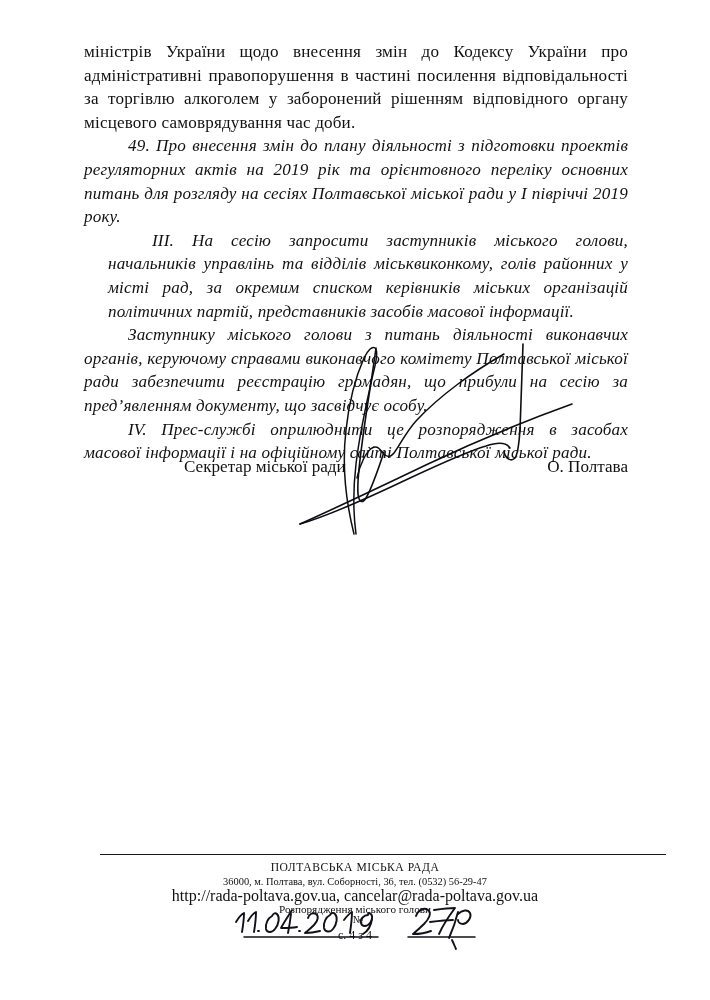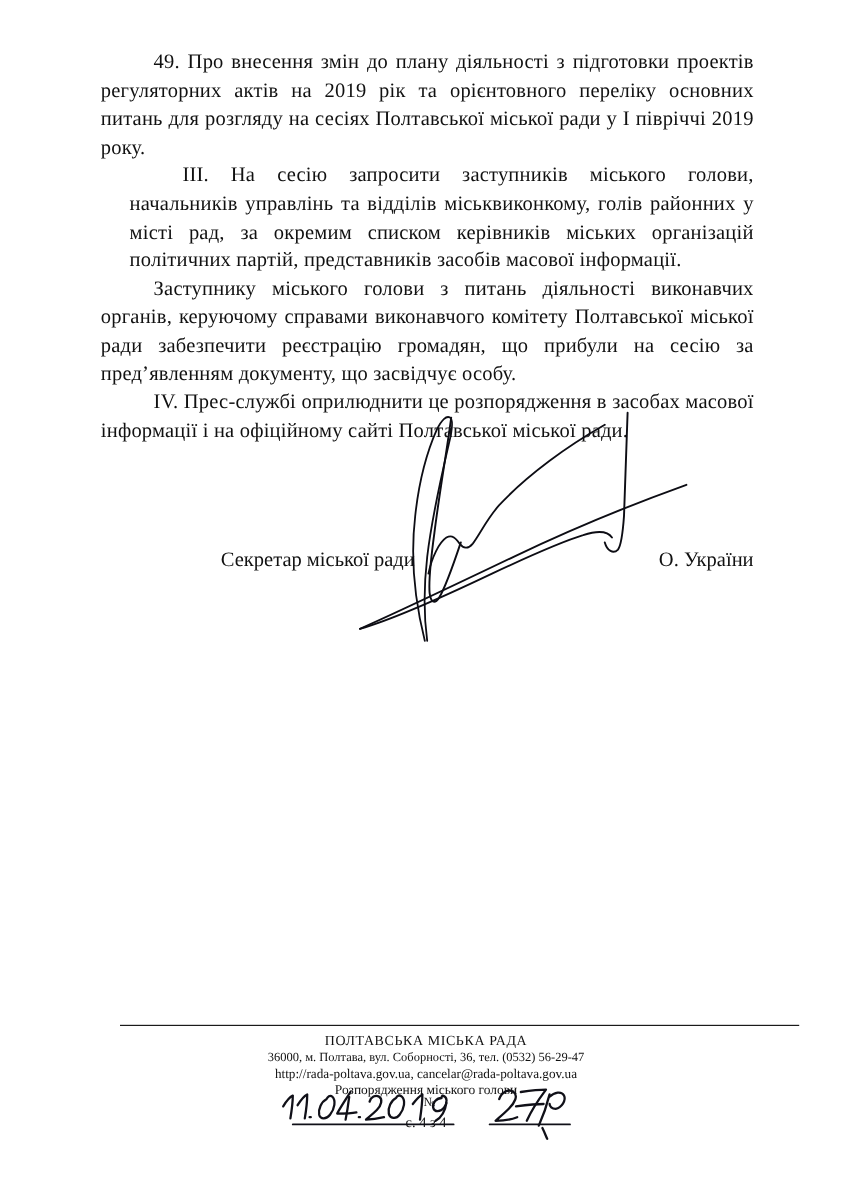--- a/index.html
+++ b/index.html
@@ -34,20 +34,21 @@
     text-align: justify;
     text-justify: inter-word;
     hyphens: none;
     letter-spacing: 0.01em;
   }
   .para.indent {
     text-indent: 44px;
   }
   .para + .para {
     margin-top: 0;
+    font-style: italic;
   }
   .gap-before {
     margin-top: 21px;
   }
   .gap-before-lg {
     margin-top: 24px;
     margin-left: 24px;
   }
 
   
@@ -125,21 +126,21 @@
     line-height: 15px;
     white-space: nowrap;
   }
   .footer-addr {
     font-size: 10.4px;
     line-height: 13.5px;
     white-space: nowrap;
     text-align: center;
   }
   .footer-web {
-    font-size: 11px;
+    font-size: 16px;
     line-height: 13.5px;
     white-space: nowrap;
   }
   .footer-kind {
     font-size: 11.2px;
     line-height: 14px;
     white-space: nowrap;
     margin-top: 0px;
   }
   .footer-pageno {
@@ -190,33 +191,34 @@
     line-height: 12px;
   }
 </style>
 </head>
 <body>
 
 <div id="page">
 
   <div class="doc-body">
 
+    <p class="para">міністрів України щодо внесення змін до Кодексу України про адміністративні правопорушення в частині посилення відповідальності за торгівлю алкоголем у заборонений рішенням відповідного органу місцевого самоврядування час доби.</p>
 
     <p class="para indent">49. Про внесення змін до плану діяльності з підготовки проектів регуляторних актів на 2019 рік та орієнтовного переліку основних питань для розгляду на сесіях Полтавської міської ради у I півріччі 2019 року.</p>
 
     <p class="para indent gap-before-lg">III. На сесію запросити заступників міського голови, начальників управлінь та відділів міськвиконкому, голів районних у місті рад, за окремим списком керівників міських організацій політичних партій, представників засобів масової інформації.</p>
 
     <p class="para indent">Заступнику міського голови з питань діяльності виконавчих органів, керуючому справами виконавчого комітету Полтавської міської ради забезпечити реєстрацію громадян, що прибули на сесію за пред’явленням документу, що засвідчує особу.</p>
 
     <p class="para indent gap-before">IV. Прес-службі оприлюднити це розпорядження в засобах масової інформації і на офіційному сайті Полтавської міської ради.</p>
   </div>
 
   <div class="sig-row">
     <span class="sig-title">Секретар міської ради</span>
-    <span class="sig-name">О. України</span>
+    <span class="sig-name">О. Полтава</span>
   </div>
 
   <div class="signature-layer">
     <svg viewBox="0 0 300 185" preserveAspectRatio="none">
 
       <path class="sig-stroke" style="stroke-width:1.5" d="M64 182 C 56 150, 52 112, 56 78 C 59 50, 66 24, 74 6 C 78 -2, 82 -6, 85 -4 C 88 -2, 87 6, 84 18 C 78 44, 70 78, 66 112 C 63 138, 63 160, 66 182"></path>
 
       <path class="sig-stroke" style="stroke-width:1.6" d="M86 -4 C 82 26, 76 60, 72 92 C 69 114, 67 130, 68 142 C 69 150, 72 152, 76 146 C 82 136, 88 118, 94 100"></path>
 
       <path class="sig-stroke" style="stroke-width:1.5" d="M67 126 C 70 112, 76 100, 82 96 C 87 93, 90 97, 93 101 C 96 105, 100 106, 104 101 C 110 93, 116 80, 126 69 C 138 56, 152 44, 168 32 C 184 20, 200 10, 214 2"></path>

